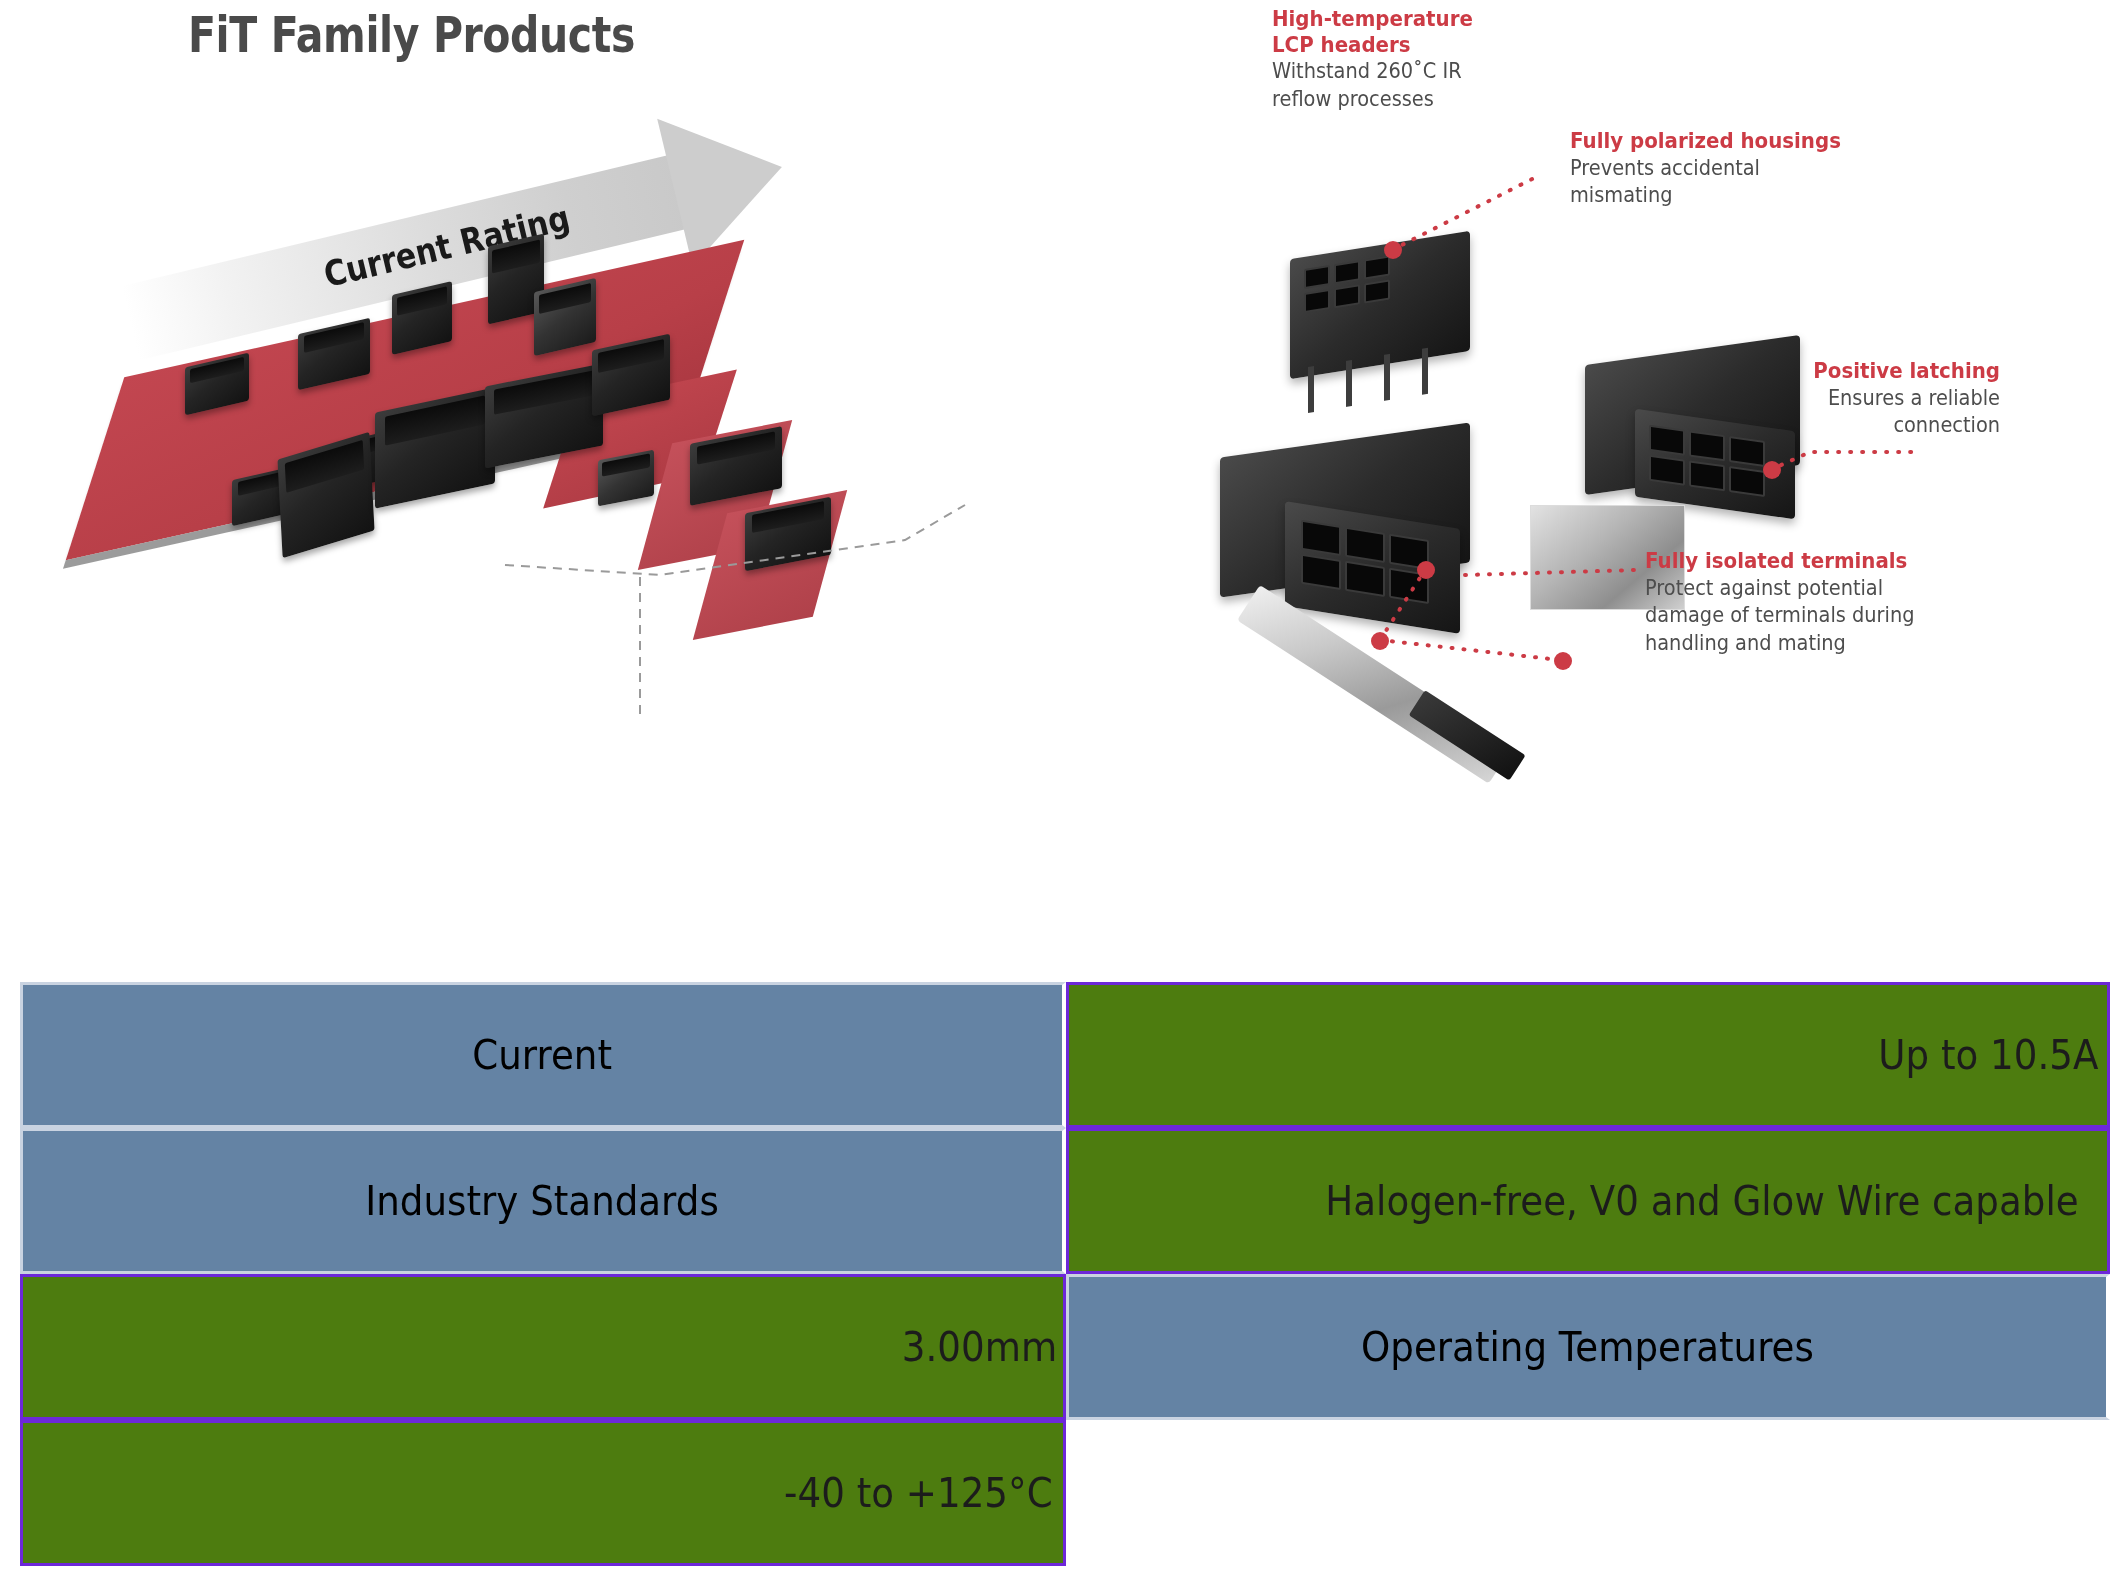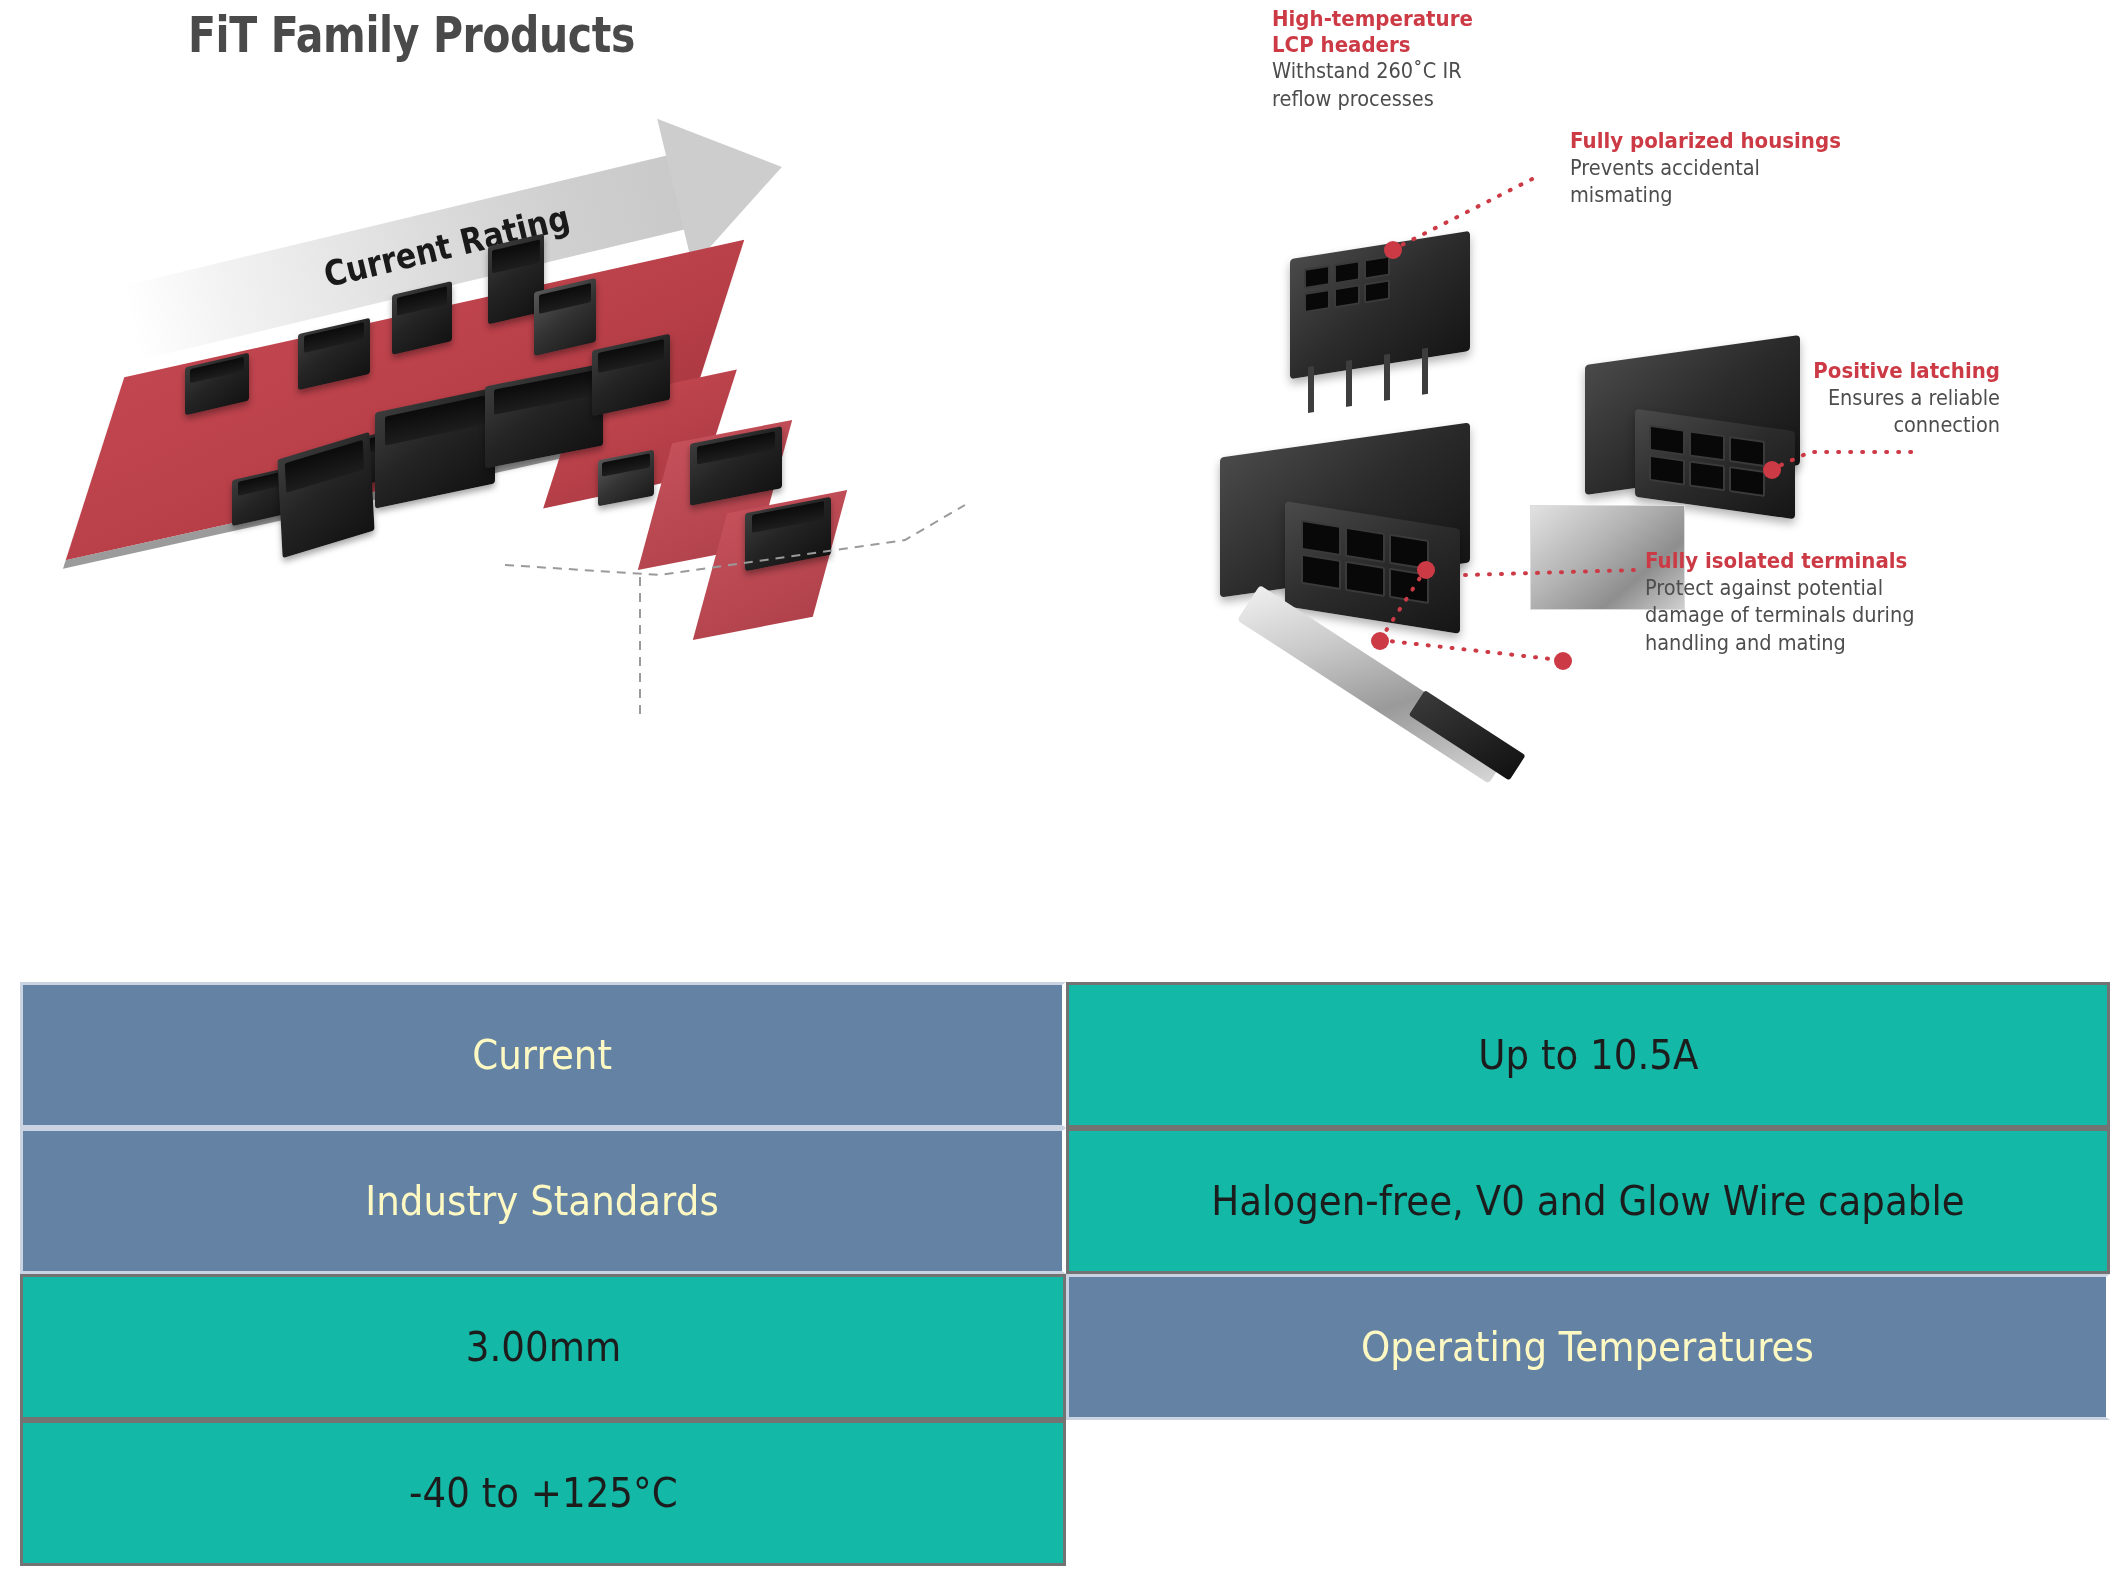--- a/index.html
+++ b/index.html
@@ -158,30 +158,31 @@
     grid-auto-rows: 146px;
     gap: 0px;
   }
   .cell {
     display:flex; align-items:center; justify-content:center;
     font-family: "DejaVu Sans", sans-serif;
     text-align:center;
   }
   .cell-label {
     background: #6483a4;
-    color: #fef9c3;
+    color: #000000;
     font-size: 40px;
     border: 3px solid #c9d3e1;
     border-right: 4px solid #ffffff;
   }
   .cell-value {
-    background: #14b8a6;
+    background: #4d7c0f;
     color: #1c1c1c;
     font-size: 40px;
-    border: 3px solid #737373;
+    border: 3px solid #6d28d9;
+    justify-content: flex-end;
   }
   .cell span { transform: scaleX(0.93); display:inline-block; }
 </style>
 </head>
 <body>
 
 <div id="page">
 
   <div class="page-title">FiT Family Products</div>
 

